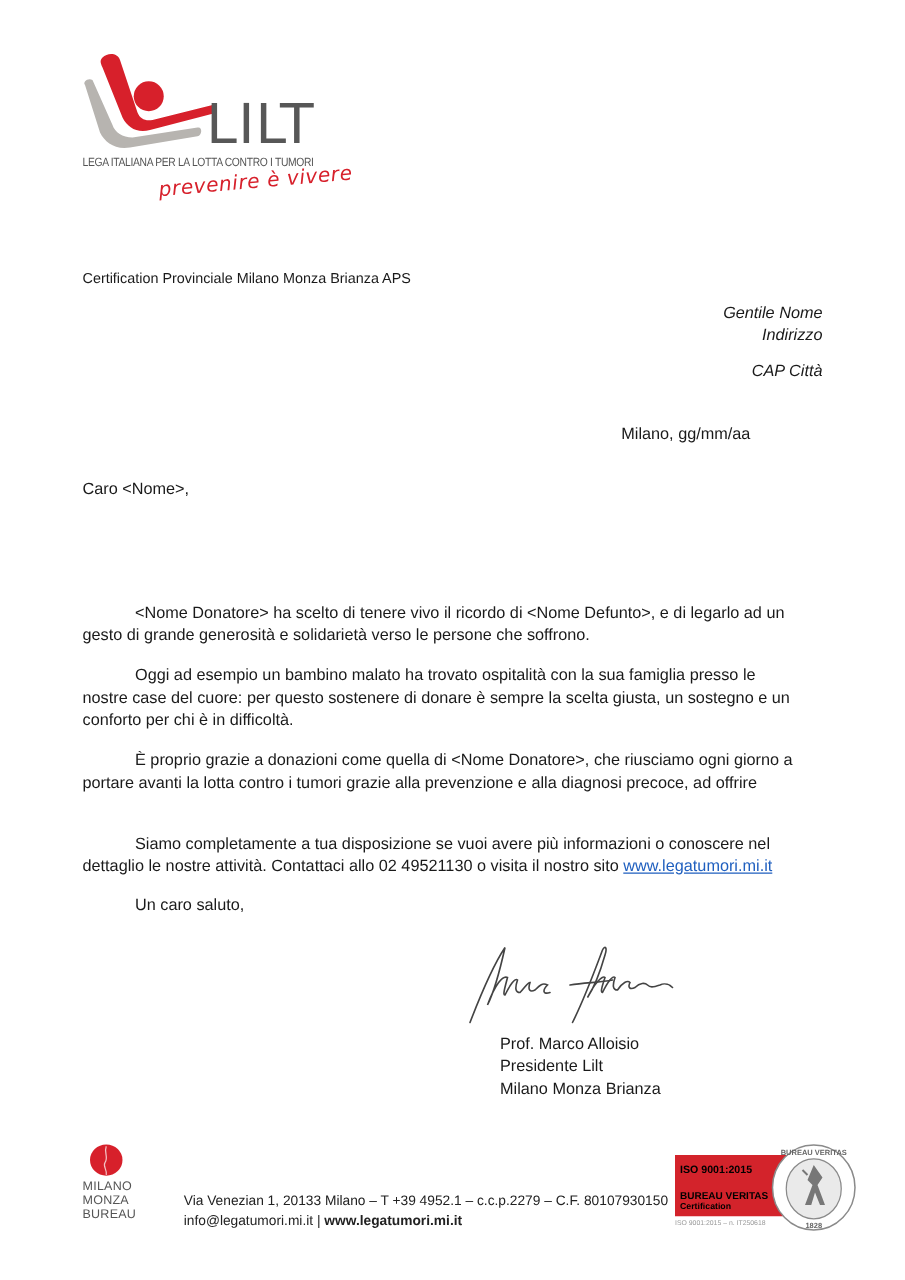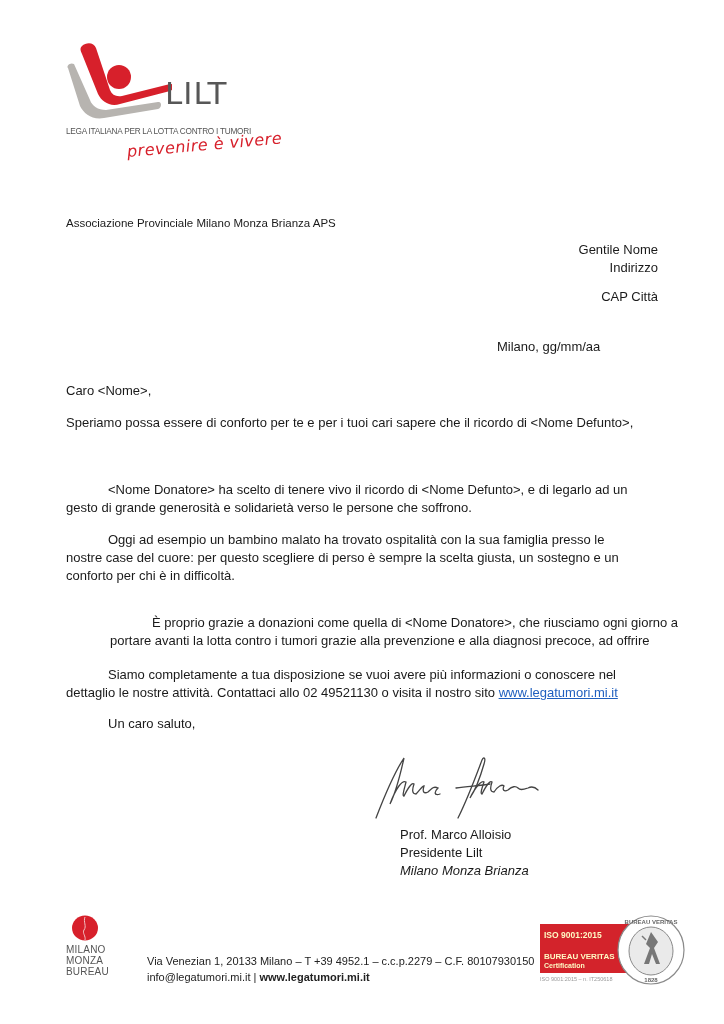--- a/index.html
+++ b/index.html
@@ -1,105 +1,104 @@
 <!DOCTYPE html>
 <html><head>
 <meta charset="utf-8">
 <style>
   html, body { margin: 0; padding: 0; background: #ffffff; }
   body { width: 724px; height: 1024px; position: relative; overflow: hidden;
          font-family: "Liberation Sans", "DejaVu Sans", sans-serif; color: #1a1a1a; }
   .abs { position: absolute; }
   .logo-wrap { left: 62px; top: 40px; width: 210px; height: 135px; }
-  .logo-text { left: 165px; top: 78px; font-size: 31px; font-weight: normal; color: #575757;
+  .logo-text { left: 165px; top: 78px; font-size: 44px; font-weight: normal; color: #575757;
                letter-spacing: 1px; line-height: 1; font-family: "DejaVu Sans", sans-serif; }
   .logo-sub { left: 66px; top: 125px; font-size: 9.6px; color: #555; letter-spacing: -0.3px;
               font-family: "Liberation Sans Narrow", "Liberation Sans", sans-serif; transform: scaleX(0.86); transform-origin: left; white-space: nowrap; }
   .logo-tagline { left: 127px; top: 142px; font-size: 16px; color: #d7202b; font-style: italic;
                   transform: rotate(-5deg); transform-origin: left; white-space: nowrap;
                   font-family: "DejaVu Sans", sans-serif; letter-spacing: 0.5px; }
   .text { font-size: 13px; line-height: 18px; white-space: nowrap; }
   .assoc { left: 66px; top: 214px; font-size: 11.5px; }
-  .recipient { right: 66px; text-align: right; }
+  .recipient { right: 66px; text-align: right; font-style: italic; }
   .body-p { left: 66px; width: 600px; font-size: 13px; line-height: 18px; }
   .body-p .line { display: block; white-space: nowrap; }
   .indent { padding-left: 42px; }
   a.link { color: #1f5fbf; text-decoration: underline; }
   .sig-block { left: 400px; text-align: left; font-size: 13px; line-height: 18px; }
   .footer-addr { left: 131px; top: 953px; font-size: 11px; line-height: 16px; color: #222; white-space: nowrap; margin-left: 16px; }
   .footer-addr b { font-weight: bold; }
   .mmb-text { left: 66px; top: 944px; font-size: 10px; line-height: 11px; color: #555; letter-spacing: 0.2px; }
-  .cert { left: 540px; top: 924px; width: 102px; height: 49px; background: #d3232b; color: #fef9c3; padding-left: 20px; }
+  .cert { left: 540px; top: 924px; width: 102px; height: 49px; background: #d3232b; color: #000000; padding-left: 20px; }
   .cert .iso { position: absolute; left: 4px; top: 6px; font-size: 8.5px; font-weight: bold; }
   .cert .bv { position: absolute; left: 4px; top: 28px; font-size: 8px; font-weight: bold; }
   .cert .cf { position: absolute; left: 4px; top: 38px; font-size: 7px; font-weight: bold; }
   .cert-small { left: 540px; top: 976px; font-size: 5.5px; color: #999; white-space: nowrap; }
   .seal { left: 616px; top: 914px; width: 70px; height: 72px; }
 </style>
 </head>
 <body>
 
 <div class="abs logo-wrap">
   <svg width="110" height="80" viewBox="0 0 110 80" style="position:absolute;left:0;top:0;">
     <path d="M6 28 C4 26 8 22 12 24 L28 60 C30 66 36 70 44 70 L96 62 C100 61 100 68 96 69 L42 78 C30 80 22 74 18 66 Z" fill="#b7b4b0"></path>
     <path d="M20 6 C24 2 32 2 34 8 L48 50 C50 55 54 57 60 56 L108 44 C112 43 112 50 108 51 L58 64 C48 67 40 62 36 54 L20 14 C18 10 18 8 20 6 Z" fill="#d7202b"></path>
     <circle cx="57" cy="37" r="12" fill="#d7202b"></circle>
   </svg>
 </div>
 <div class="abs logo-text">LILT</div>
 <div class="abs logo-sub">LEGA ITALIANA PER LA LOTTA CONTRO I TUMORI</div>
 <div class="abs logo-tagline">prevenire è vivere</div>
 
-<div class="abs text assoc">Associazione Provinciale Milano Monza Brianza APS</div>
+<div class="abs text assoc">Certification Provinciale Milano Monza Brianza APS</div>
 
 <div class="abs text recipient" style="top:241px;">Gentile Nome</div>
 <div class="abs text recipient" style="top:259px;">Indirizzo</div>
 <div class="abs text recipient" style="top:288px;">CAP Città</div>
 
 <div class="abs text" style="left:497px; top:338px;">Milano, gg/mm/aa</div>
 
 <div class="abs text" style="left:66px; top:382px;">Caro &lt;Nome&gt;,</div>
 
 <div class="abs body-p" style="top:414px;">
-  <span class="line">Speriamo possa essere di conforto per te e per i tuoi cari sapere che il ricordo di &lt;Nome Defunto&gt;,</span>
 </div>
 
 <div class="abs body-p" style="top:481px;">
   <span class="line indent">&lt;Nome Donatore&gt; ha scelto di tenere vivo il ricordo di &lt;Nome Defunto&gt;, e di legarlo ad un</span>
   <span class="line">gesto di grande generosità e solidarietà verso le persone che soffrono.</span>
 </div>
 
 <div class="abs body-p" style="top:531px;">
   <span class="line indent">Oggi ad esempio un bambino malato ha trovato ospitalità con la sua famiglia presso le</span>
-  <span class="line">nostre case del cuore: per questo scegliere di perso è sempre la scelta giusta, un sostegno e un</span>
+  <span class="line">nostre case del cuore: per questo sostenere di donare è sempre la scelta giusta, un sostegno e un</span>
   <span class="line">conforto per chi è in difficoltà.</span>
 </div>
 
-<div class="abs body-p" style="top:614px;margin-left:44px;">
+<div class="abs body-p" style="top:599px;">
   <span class="line indent">È proprio grazie a donazioni come quella di &lt;Nome Donatore&gt;, che riusciamo ogni giorno a</span>
   <span class="line">portare avanti la lotta contro i tumori grazie alla prevenzione e alla diagnosi precoce, ad offrire</span>
 </div>
 
 <div class="abs body-p" style="top:666px;">
   <span class="line indent">Siamo completamente a tua disposizione se vuoi avere più informazioni o conoscere nel</span>
   <span class="line"><span>dettaglio le nostre attività. Contattaci allo 02 49521130 o visita il nostro sito </span><a class="link">www.legatumori.mi.it</a></span>
 </div>
 
 <div class="abs text" style="left:108px; top:715px;">Un caro saluto,</div>
 
 <svg class="abs" style="left:372px; top:752px;" width="170" height="72" viewBox="0 0 170 72">
   <g fill="none" stroke="#444" stroke-width="1.3" stroke-linecap="round">
     <path d="M4 66 C14 40 24 18 32 6 C28 24 22 44 18 52 C24 36 30 28 34 30 C32 38 30 44 32 44 C36 36 40 30 42 32 C40 38 40 42 44 42 C48 38 50 34 52 34 C50 40 52 42 56 40 C60 36 62 34 66 36 C62 40 62 44 68 42"></path>
     <path d="M86 66 C96 46 104 24 110 8 C112 4 114 6 112 12 C108 26 102 40 98 46 C104 34 110 28 112 30 C110 36 108 42 110 42 C114 34 118 28 120 30 C118 36 118 40 122 40 C126 34 130 32 132 34 C130 38 132 40 136 38 C140 34 144 34 146 36 C148 38 150 38 156 36 C160 34 164 36 166 38"></path>
     <path d="M84 36 C96 34 108 34 118 32"></path>
   </g>
 </svg>
 <div class="abs sig-block" style="top:826px; left:400px; width:150px;">Prof. Marco Alloisio</div>
 <div class="abs sig-block" style="top:844px; left:400px; width:150px;">Presidente Lilt</div>
-<div class="abs sig-block" style="top:862px; left:400px; width:150px;font-style:italic;">Milano Monza Brianza</div>
+<div class="abs sig-block" style="top:862px; left:400px; width:150px;">Milano Monza Brianza</div>
 
 <svg class="abs" style="left:70px; top:914px;" width="30" height="28" viewBox="0 0 30 28">
   <ellipse cx="15" cy="14" rx="13" ry="12.5" fill="#d7202b"></ellipse>
   <path d="M15 3 C13 8 17 12 14 16 C12 19 16 22 15 26" fill="none" stroke="#f3c2c4" stroke-width="1"></path>
 </svg>
 <div class="abs mmb-text">
   <div>MILANO</div>
   <div>MONZA</div>
   <div>BUREAU</div>
 </div>

